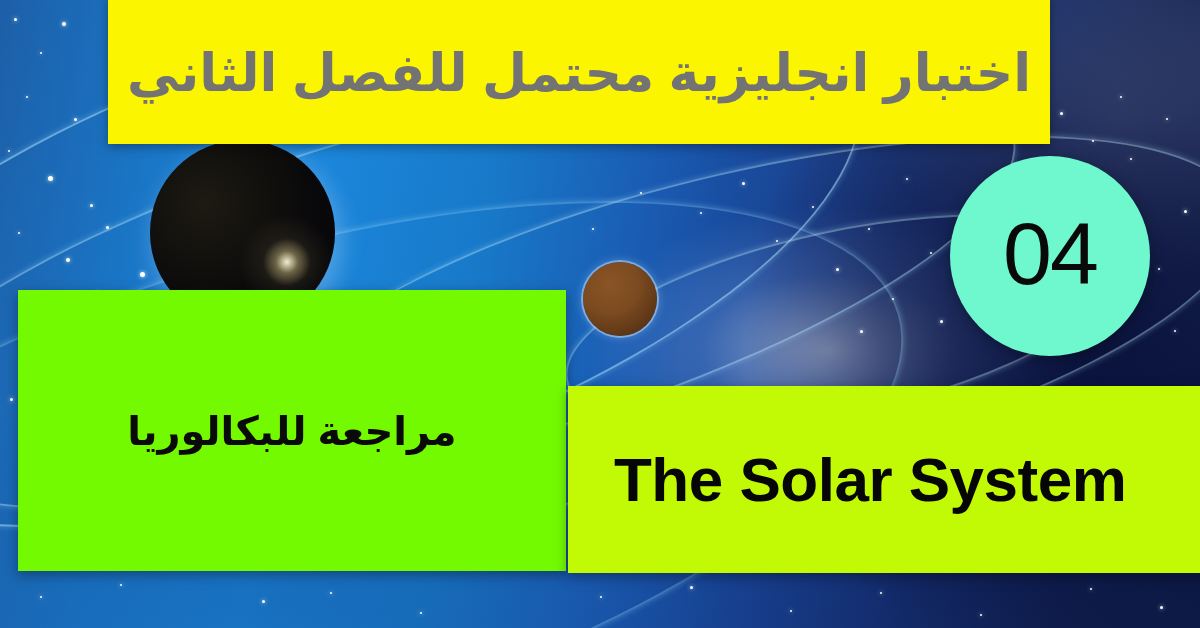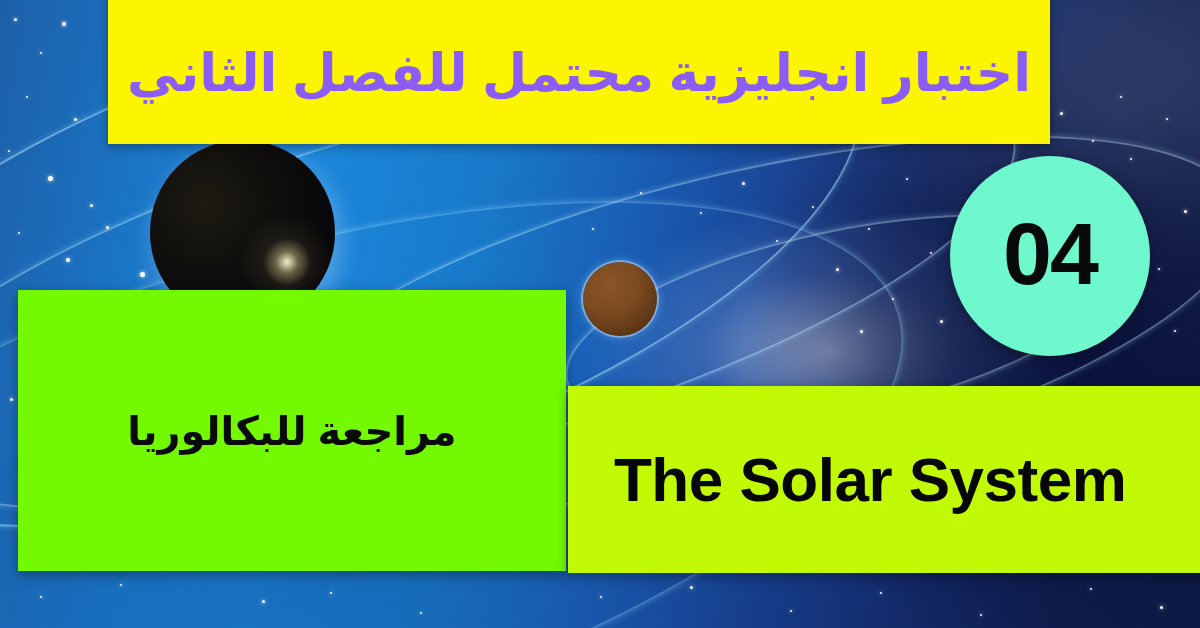--- a/index.html
+++ b/index.html
@@ -111,21 +111,21 @@
     left: 108px; top: -4px;
     width: 942px; height: 148px;
     background: var(--yellow, #FCF500);
     display: flex;
     align-items: center;
     justify-content: center;
     box-shadow: 0 3px 10px rgba(0,0,0,0.35);
   }
   .title-ar {
     direction: rtl;
-    color: #8b5cf6;
+    color: #737373;
     font-size: 52px;
     font-weight: 700;
     line-height: 1.15;
     letter-spacing: 0px;
     white-space: nowrap;
     padding-top: 8px;
   }
 
   .panel-green-left {
     left: 18px; top: 290px;
@@ -172,21 +172,21 @@
     border-radius: 50%;
     background: var(--aqua, #6FF7CE);
     display: flex;
     align-items: center;
     justify-content: center;
     box-shadow: 0 3px 14px rgba(0,0,0,0.30);
   }
   .badge-number {
     color: #090909;
     font-size: 88px;
-    font-weight: 700;
+    font-weight: 400;
     letter-spacing: -2px;
     line-height: 1;
     padding-bottom: 4px;
   }
 </style>
 </head>
 <body>
 
 <div id="thumbnail" style="--yellow: #FCF500; --green: #73FA00; --chartreuse: #C2FA05; --aqua: #6FF7CE;">
 

